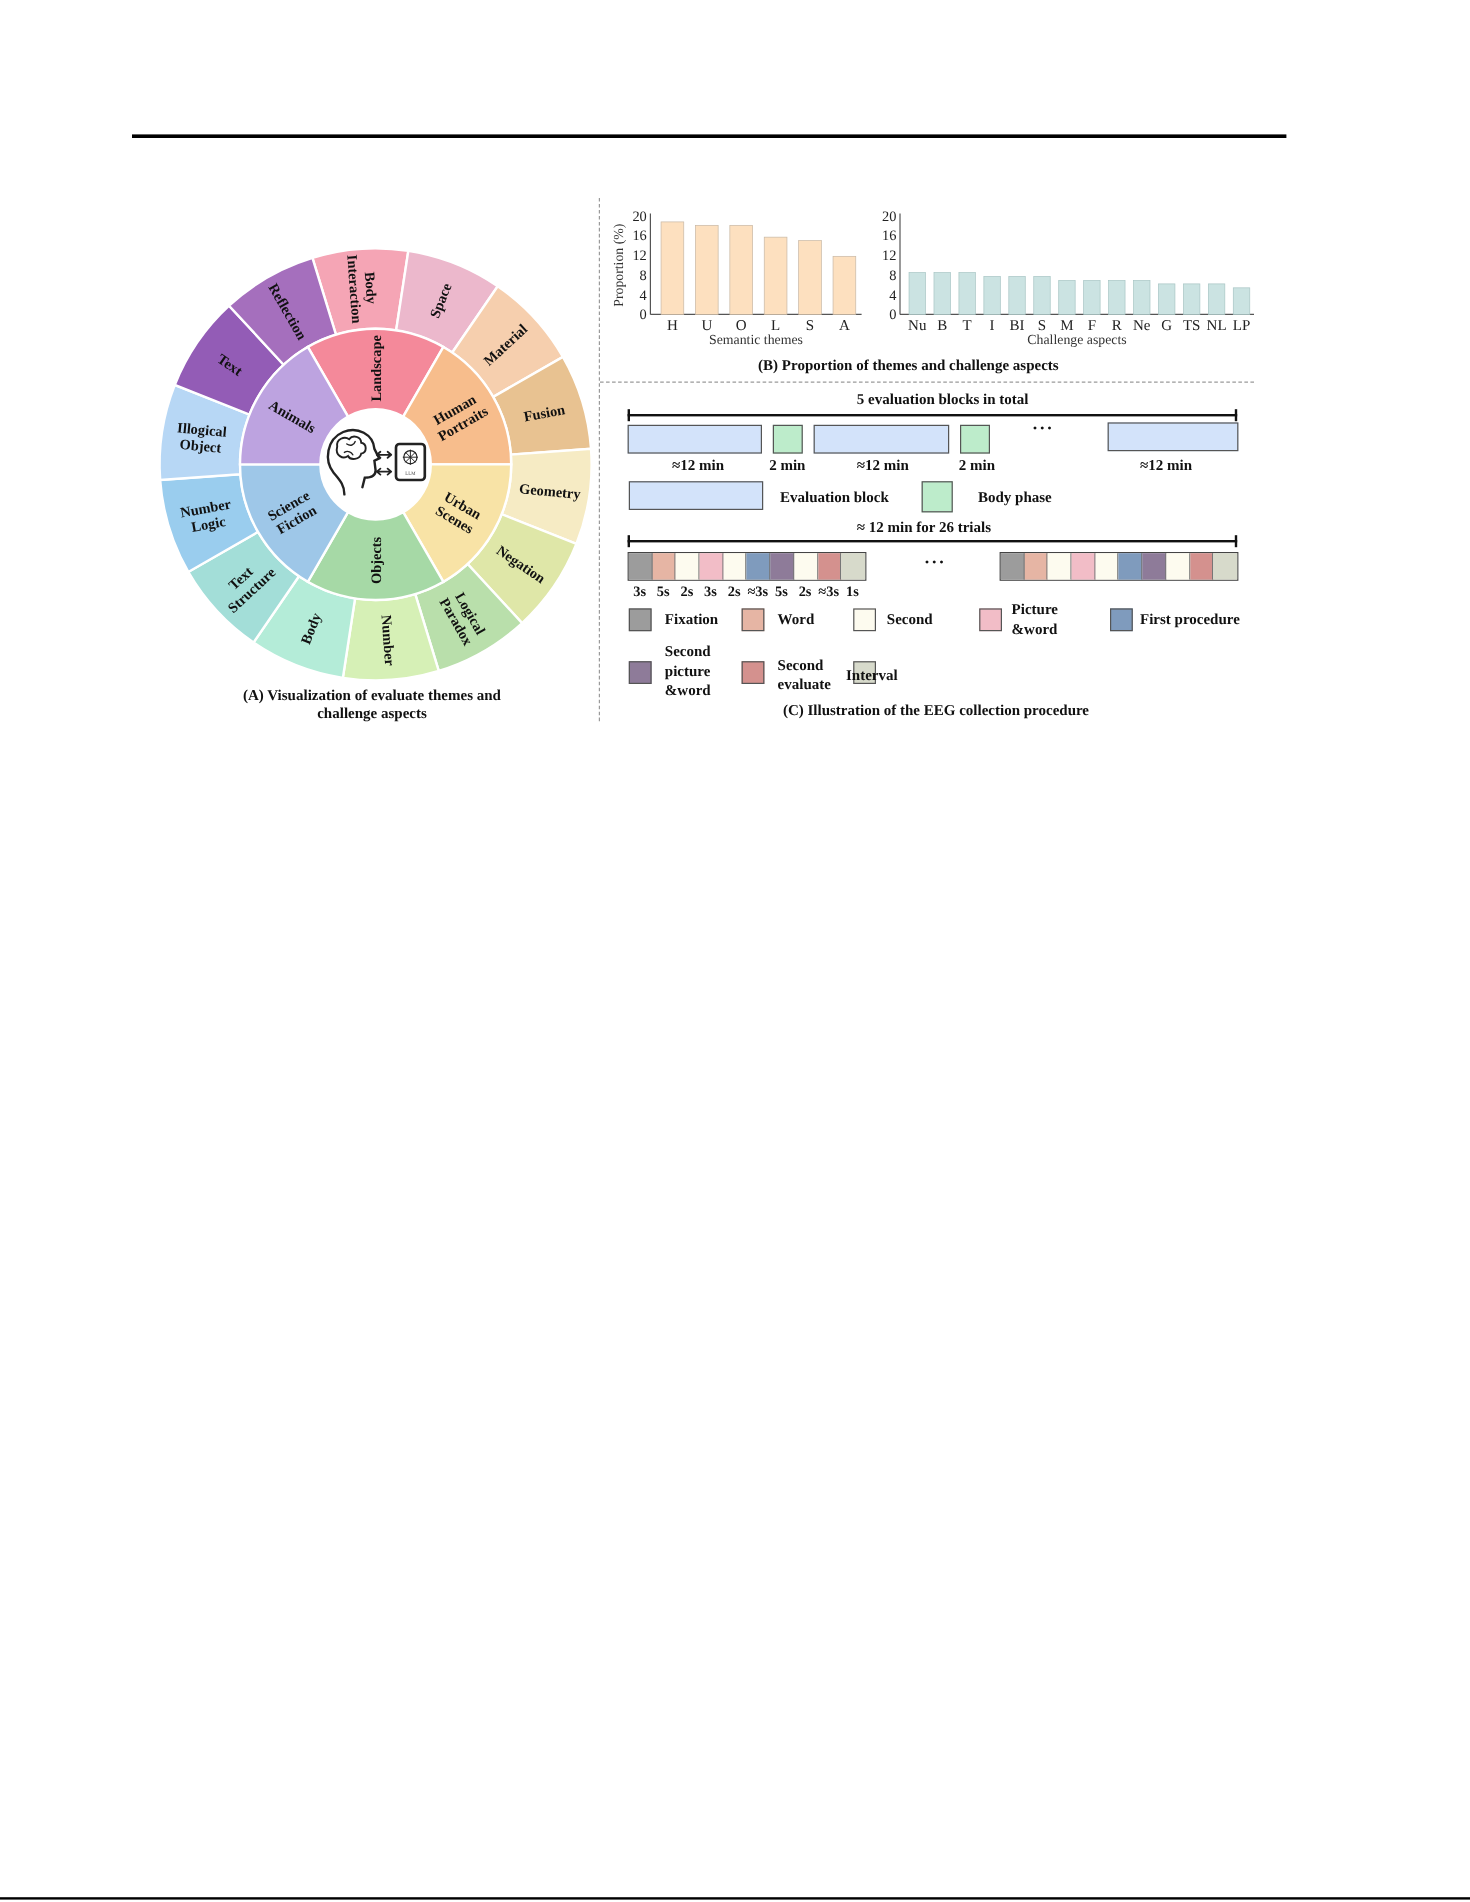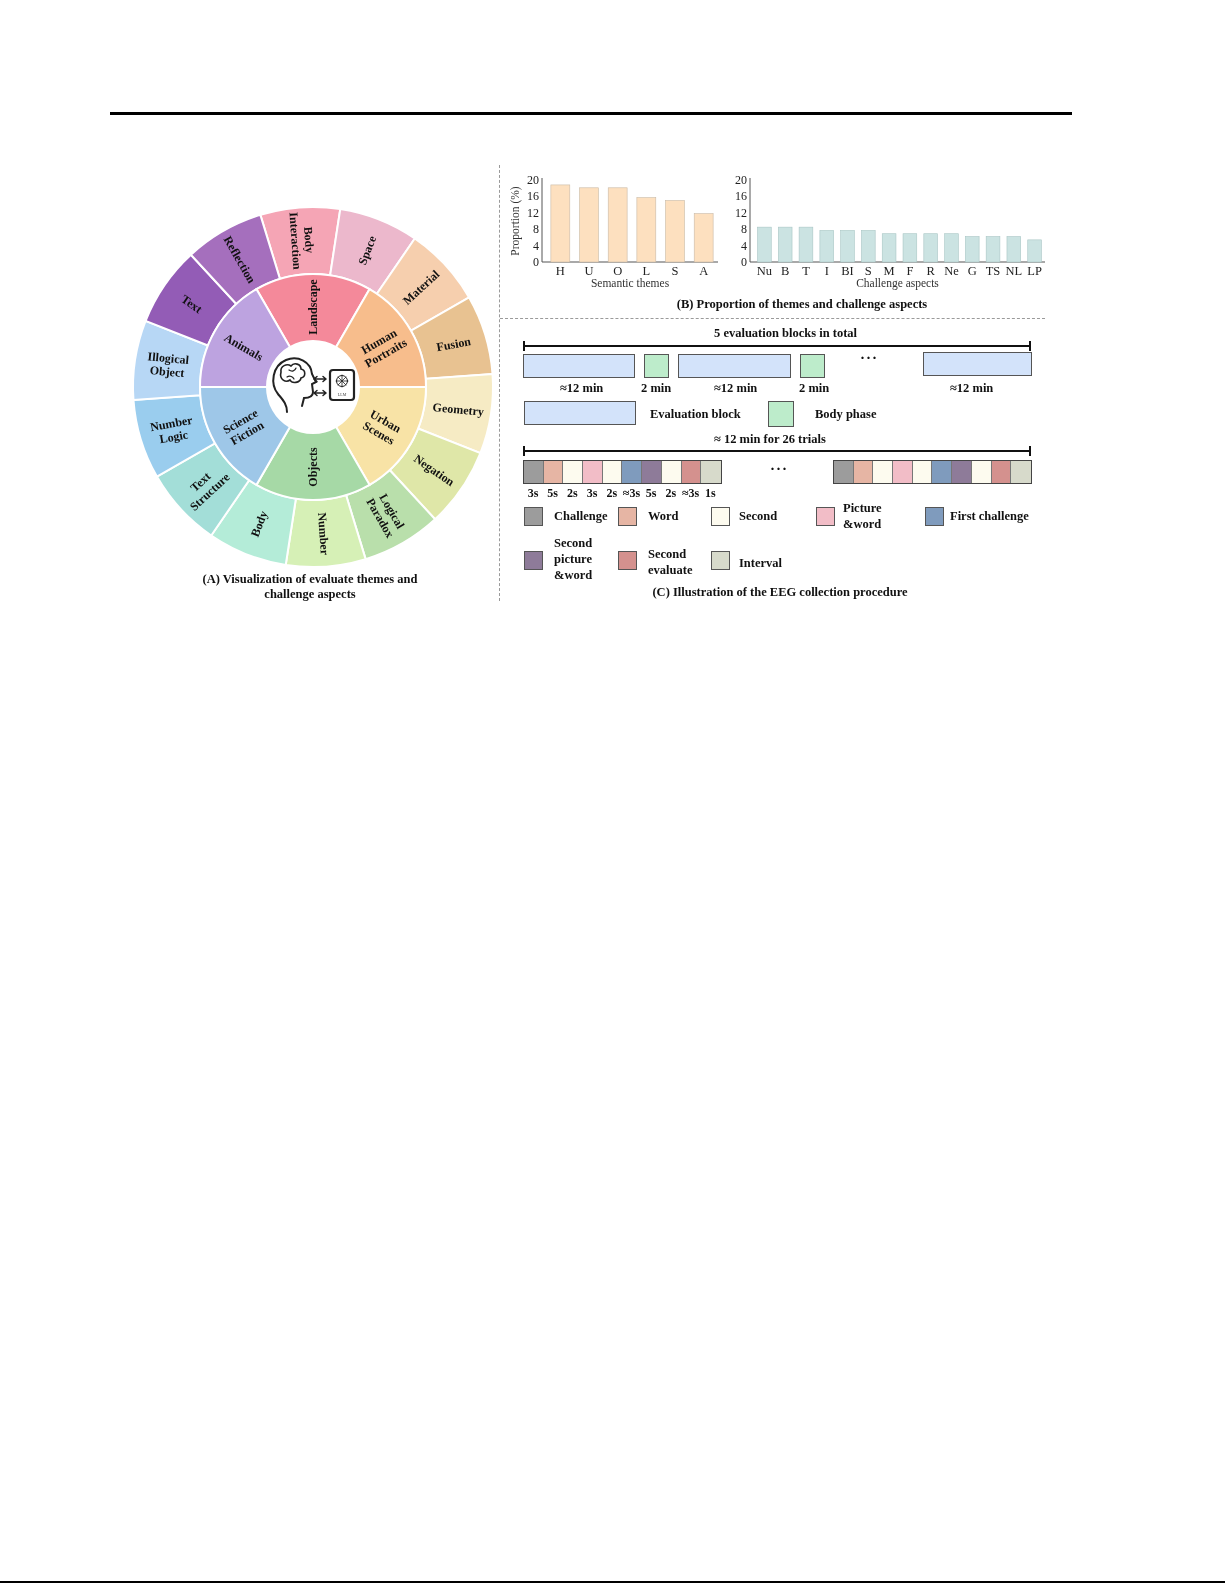--- a/index.html
+++ b/index.html
@@ -210,21 +210,21 @@
       <text x="472.24999999999994" y="110" text-anchor="middle" font-size="12.5" fill="#222">G</text>
       <rect x="486.1764285714285" y="71.58" width="13.718571428571428" height="25.419999999999998" fill="#cbe3e2" stroke="#a9c6c5" stroke-width="0.6"></rect>
       <text x="493.0357142857142" y="110" text-anchor="middle" font-size="12.5" fill="#222">TS</text>
       <rect x="506.96214285714285" y="71.58" width="13.718571428571428" height="25.419999999999998" fill="#cbe3e2" stroke="#a9c6c5" stroke-width="0.6"></rect>
       <text x="513.8214285714286" y="110" text-anchor="middle" font-size="12.5" fill="#222">NL</text>
       <rect x="527.7478571428572" y="74.86" width="13.718571428571428" height="22.14" fill="#cbe3e2" stroke="#a9c6c5" stroke-width="0.6"></rect>
       <text x="534.607142857143" y="110" text-anchor="middle" font-size="12.5" fill="#222">LP</text>
       <text x="397.5" y="122" text-anchor="middle" font-size="11.5" fill="#333">Challenge aspects</text>
     </g>
 </svg>
-<div class="abs caption" style="left:592px;top:297px;width:420px;text-align:center;">(B) Proportion of themes and challenge aspects</div>
+<div class="abs caption" style="left:547px;top:297px;width:420px;text-align:center;">(B) Proportion of themes and challenge aspects</div>
 
 <div class="t-bold" style="left:714px;top:326px;">5 evaluation blocks in total</div>
 <div class="bar-line" style="left:523px;top:345px;width:508px;"></div>
 
 <div class="blk eval" style="left:523px;top:354px;width:112px;height:24px;"></div>
 <div class="blk rest" style="left:644px;top:354px;width:25px;height:24px;"></div>
 <div class="blk eval" style="left:678px;top:354px;width:113px;height:24px;"></div>
 <div class="blk rest" style="left:800px;top:354px;width:25px;height:24px;"></div>
 <div class="dots" style="left:860px;top:350px;">···</div>
 <div class="blk eval" style="left:923px;top:352px;width:109px;height:24px;"></div>
@@ -276,34 +276,34 @@
     <div class="t-bold" style="left: 592.1px; top: 486px; transform: translateX(-50%); font-size: 12px;">3s</div>
     <div class="t-bold" style="left: 611.8px; top: 486px; transform: translateX(-50%); font-size: 12px;">2s</div>
     <div class="t-bold" style="left: 631.5px; top: 486px; transform: translateX(-50%); font-size: 12px;">≈3s</div>
     <div class="t-bold" style="left: 651.2px; top: 486px; transform: translateX(-50%); font-size: 12px;">5s</div>
     <div class="t-bold" style="left: 670.9px; top: 486px; transform: translateX(-50%); font-size: 12px;">2s</div>
     <div class="t-bold" style="left: 690.6px; top: 486px; transform: translateX(-50%); font-size: 12px;">≈3s</div>
     <div class="t-bold" style="left: 710.3px; top: 486px; transform: translateX(-50%); font-size: 12px;">1s</div>
   </div>
 <div id="legend">
     <div class="leg-sw" style="left: 524px; top: 507px; background: rgb(156, 156, 156);"></div>
-    <div class="leg-txt" style="left: 554px; top: 508px; white-space: pre;">Challenge</div>
+    <div class="leg-txt" style="left: 554px; top: 508px; white-space: pre;">Fixation</div>
     <div class="leg-sw" style="left: 618px; top: 507px; background: rgb(230, 181, 164);"></div>
     <div class="leg-txt" style="left: 648px; top: 508px; white-space: pre;">Word</div>
     <div class="leg-sw" style="left: 711px; top: 507px; background: rgb(253, 251, 239);"></div>
     <div class="leg-txt" style="left: 739px; top: 508px; white-space: pre;">Second</div>
     <div class="leg-sw" style="left: 816px; top: 507px; background: rgb(242, 189, 199);"></div>
     <div class="leg-txt" style="left: 843px; top: 500px; white-space: pre;">Picture
 &amp;word</div>
     <div class="leg-sw" style="left: 925px; top: 507px; background: rgb(127, 155, 189);"></div>
-    <div class="leg-txt" style="left: 950px; top: 508px; white-space: pre;">First challenge</div>
+    <div class="leg-txt" style="left: 950px; top: 508px; white-space: pre;">First procedure</div>
     <div class="leg-sw" style="left: 524px; top: 551px; background: rgb(142, 123, 153);"></div>
     <div class="leg-txt" style="left: 554px; top: 535px; white-space: pre;">Second
 picture
 &amp;word</div>
     <div class="leg-sw" style="left: 618px; top: 551px; background: rgb(212, 145, 142);"></div>
     <div class="leg-txt" style="left: 648px; top: 546px; white-space: pre;">Second
 evaluate</div>
     <div class="leg-sw" style="left: 711px; top: 551px; background: rgb(215, 218, 203);"></div>
-    <div class="leg-txt" style="left: 739px; top: 555px; white-space: pre;">Interval</div>
+    <div class="leg-txt" style="left: 705px; top: 555px; white-space: pre;">Interval</div>
   </div>
 
 <div class="abs caption" style="left:600px;top:585px;width:360px;">(C) Illustration of the EEG collection procedure</div>
 
 </body></html>

